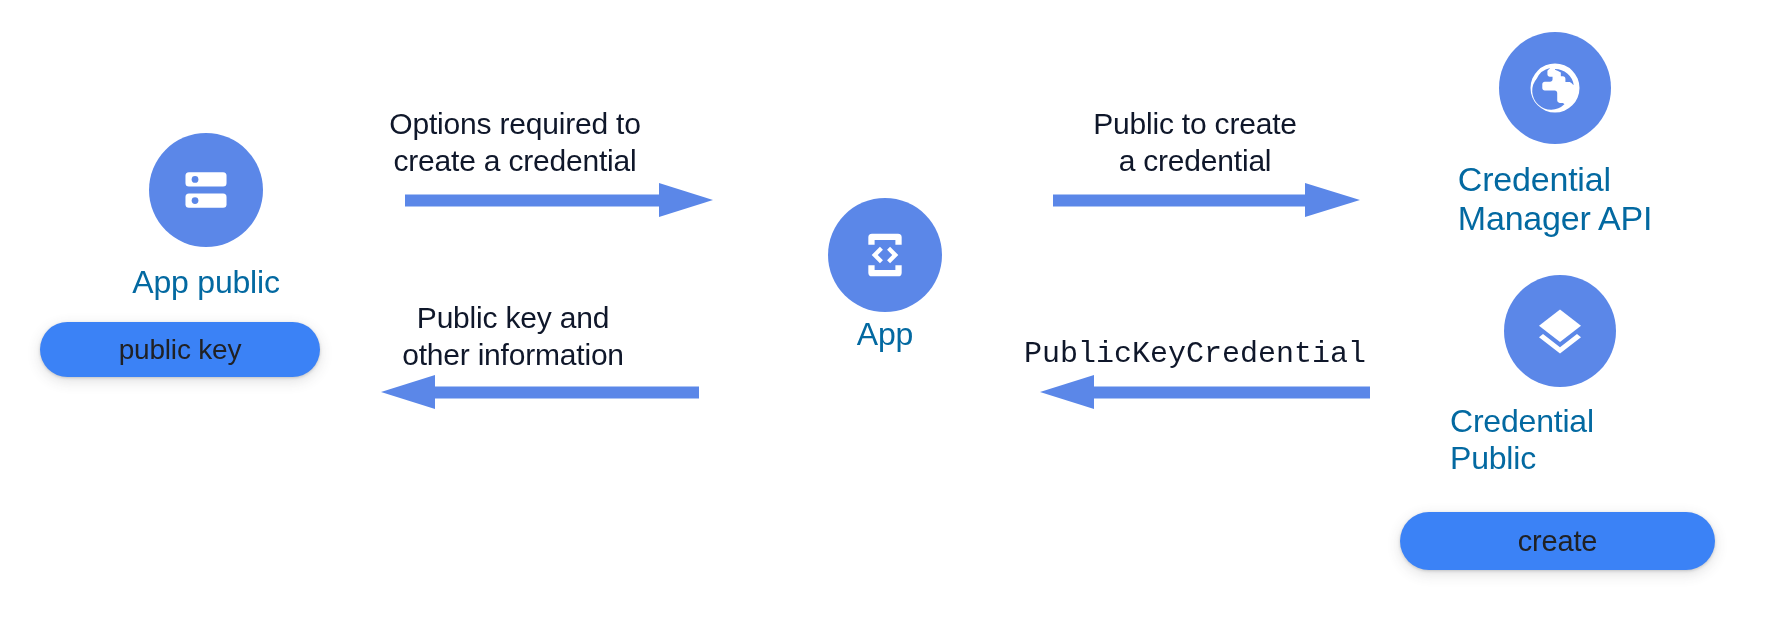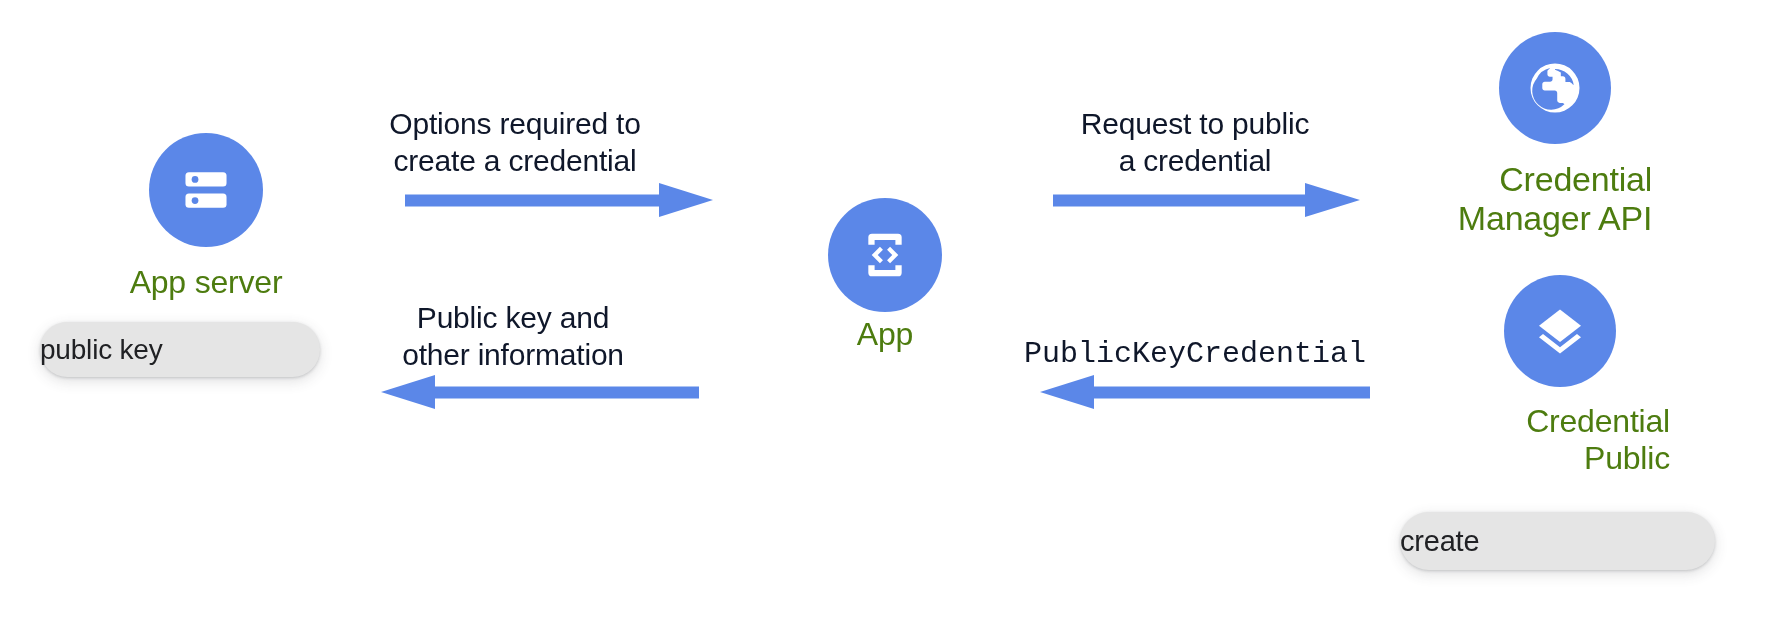--- a/index.html
+++ b/index.html
@@ -12,33 +12,33 @@
   }
   #stage{position:relative;width:1770px;height:622px;}
 
   
   .node{position:absolute;display:flex;flex-direction:column;align-items:center;}
   .circle{
     border-radius:50%;
     display:flex;align-items:center;justify-content:center;
   }
   .node-label{
-    text-align:right;
-    color:#4d7c0f;
+    text-align:left;
+    color:#0369a1;
     letter-spacing:-.2px;
     line-height:1.16;
     white-space:pre-line;
   }
 
   
   .pill{
     position:absolute;
-    background:#e5e5e5;
+    background:#3b82f6;
     border-radius:999px;
-    display:flex;align-items:center;justify-content:flex-start;
+    display:flex;align-items:center;justify-content:center;
     box-shadow:0 1px 3px rgba(60,64,67,.22), 0 4px 14px rgba(60,64,67,.16);
     color:#202124;
     letter-spacing:-.2px;
   }
 
   
   .arrow{position:absolute;}
   .arrow svg{display:block;}
 
   
@@ -62,21 +62,21 @@
 
   <div class="node" style="left:126px;top:133px;width:160px;">
     <div class="circle" style="width:114px;height:114px;background:#5B87E8;">
       <svg width="56" height="56" viewBox="0 0 24 24">
         <rect x="3.2" y="4.4" width="17.6" height="6.1" rx="1.5" fill="#ffffff"></rect>
         <rect x="3.2" y="13.5" width="17.6" height="6.1" rx="1.5" fill="#ffffff"></rect>
         <circle cx="7.3" cy="7.45" r="1.45" fill="#5B87E8"></circle>
         <circle cx="7.3" cy="16.55" r="1.45" fill="#5B87E8"></circle>
       </svg>
     </div>
-    <div class="node-label" style="margin-top:17px;font-size:32px;">App server</div>
+    <div class="node-label" style="margin-top:17px;font-size:32px;">App public</div>
   </div>
 
   <div class="pill" style="left:40px;top:322px;width:280px;height:55px;font-size:28px;">
     <span>public key</span>
   </div>
 
   <div class="node" style="left:828px;top:198px;width:114px;">
     <div class="circle" style="width:114px;height:114px;background:#5B87E8;">
       <svg width="58" height="58" viewBox="0 0 24 24">
         <path d="M6.6 3.2h10.8a1.5 1.5 0 0 1 1.5 1.5v3.1h-2.6V5.8H7.7v2h-2.6V4.7a1.5 1.5 0 0 1 1.5-1.5z" fill="#ffffff"></path>
@@ -123,21 +123,21 @@
 
   <div class="edge-label" style="left:363px;top:300px;width:300px;font-size:30px;">Public key and
 other information</div>
   <div class="arrow" style="left:373px;top:372px;">
     <svg width="326" height="40" viewBox="0 0 326 40">
       <rect x="54" y="14.5" width="272" height="12" fill="#5B87E8"></rect>
       <path d="M62 3 L8 20 L62 37 Z" fill="#5B87E8"></path>
     </svg>
   </div>
 
-  <div class="edge-label" style="left:1050px;top:106px;width:290px;font-size:30px;">Request to public
+  <div class="edge-label" style="left:1050px;top:106px;width:290px;font-size:30px;">Public to create
 a credential</div>
   <div class="arrow" style="left:1053px;top:180px;">
     <svg width="307" height="40" viewBox="0 0 307 40">
       <rect x="0" y="14.5" width="260" height="12" fill="#5B87E8"></rect>
       <path d="M252 3 L307 20 L252 37 Z" fill="#5B87E8"></path>
     </svg>
   </div>
 
   <div class="edge-label mono" style="left:1010px;top:336px;width:370px;font-size:30px;">PublicKeyCredential</div>
   <div class="arrow" style="left:1030px;top:372px;">

